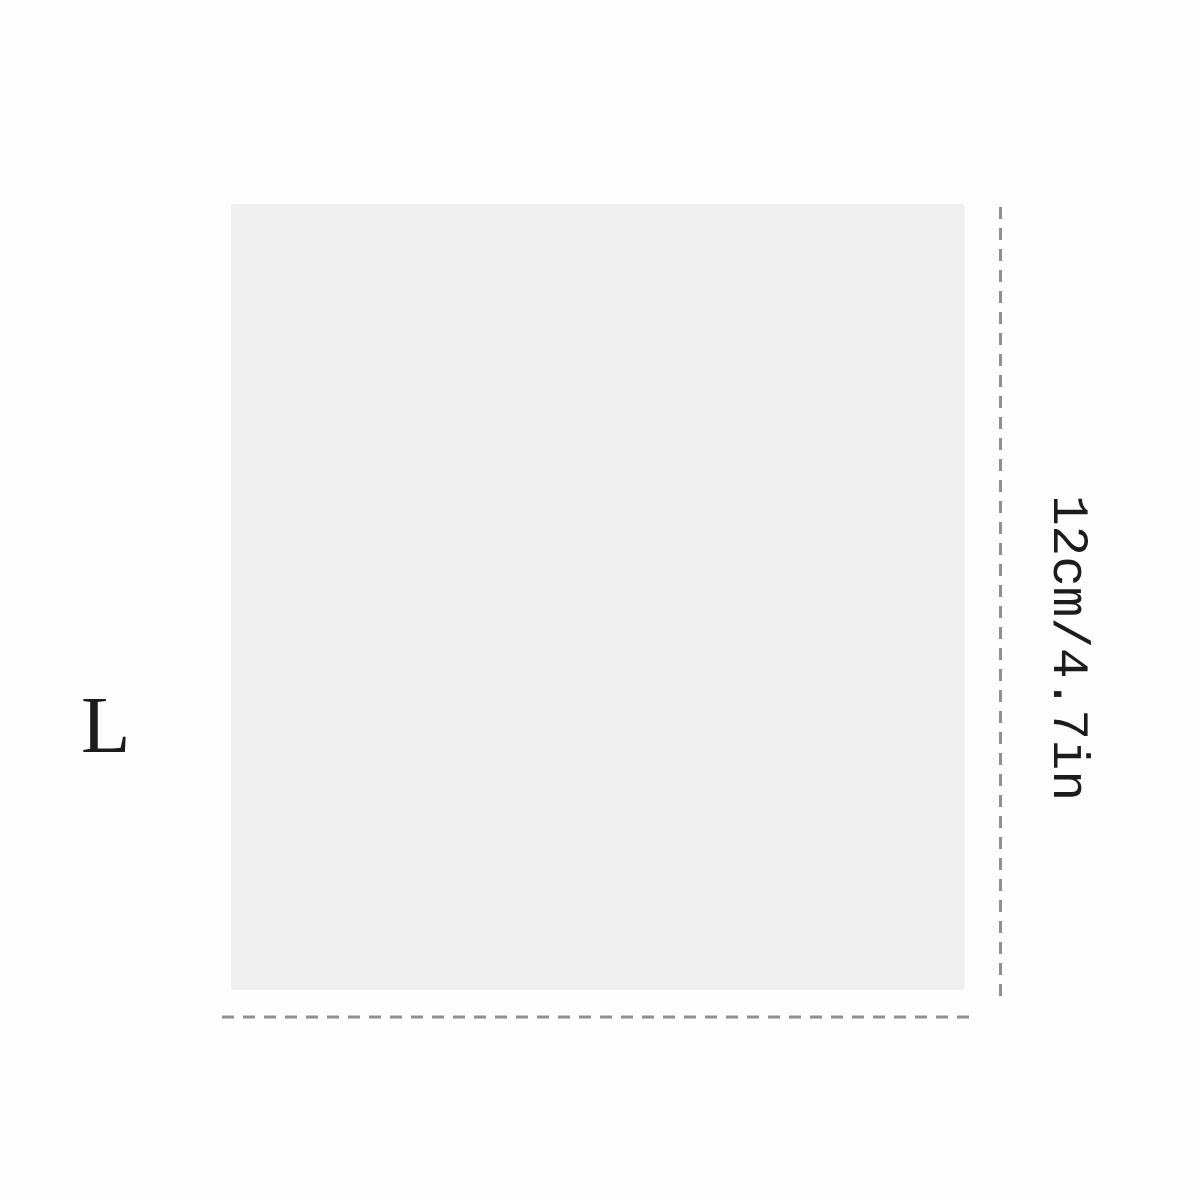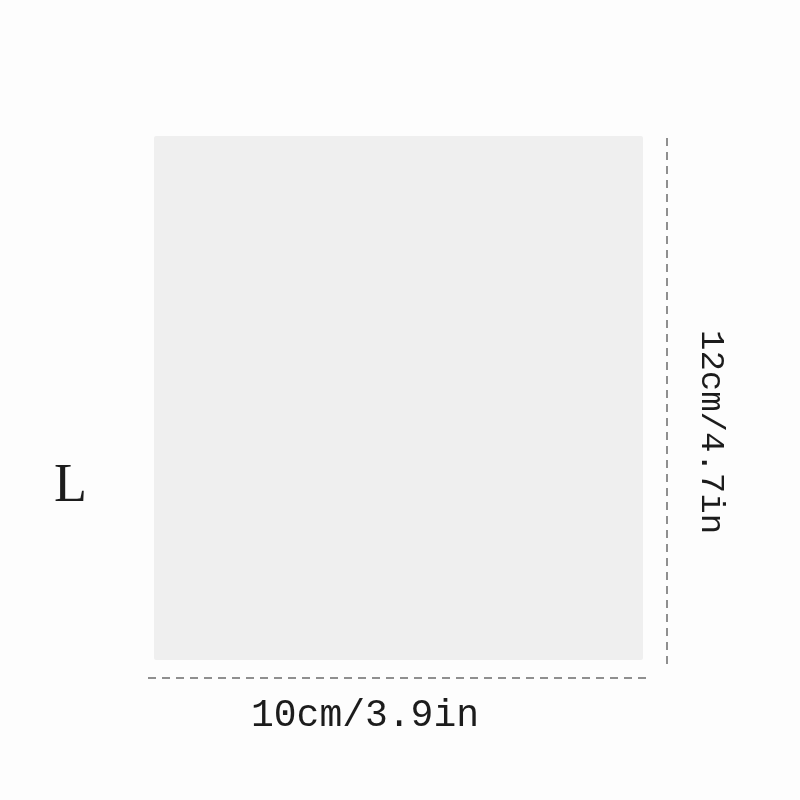--- a/index.html
+++ b/index.html
@@ -87,17 +87,16 @@
 <div class="stage">
 
   <div class="swatch"></div>
 
   <div class="dim-line-vertical"></div>
 
   <div class="dim-line-horizontal"></div>
 
   <div class="size-label">L</div>
 
-  <div class="width-label">10cm/3.9in</div>
 
   <div class="height-label">12cm/4.7in</div>
 
 </div>
 
 </body></html>

